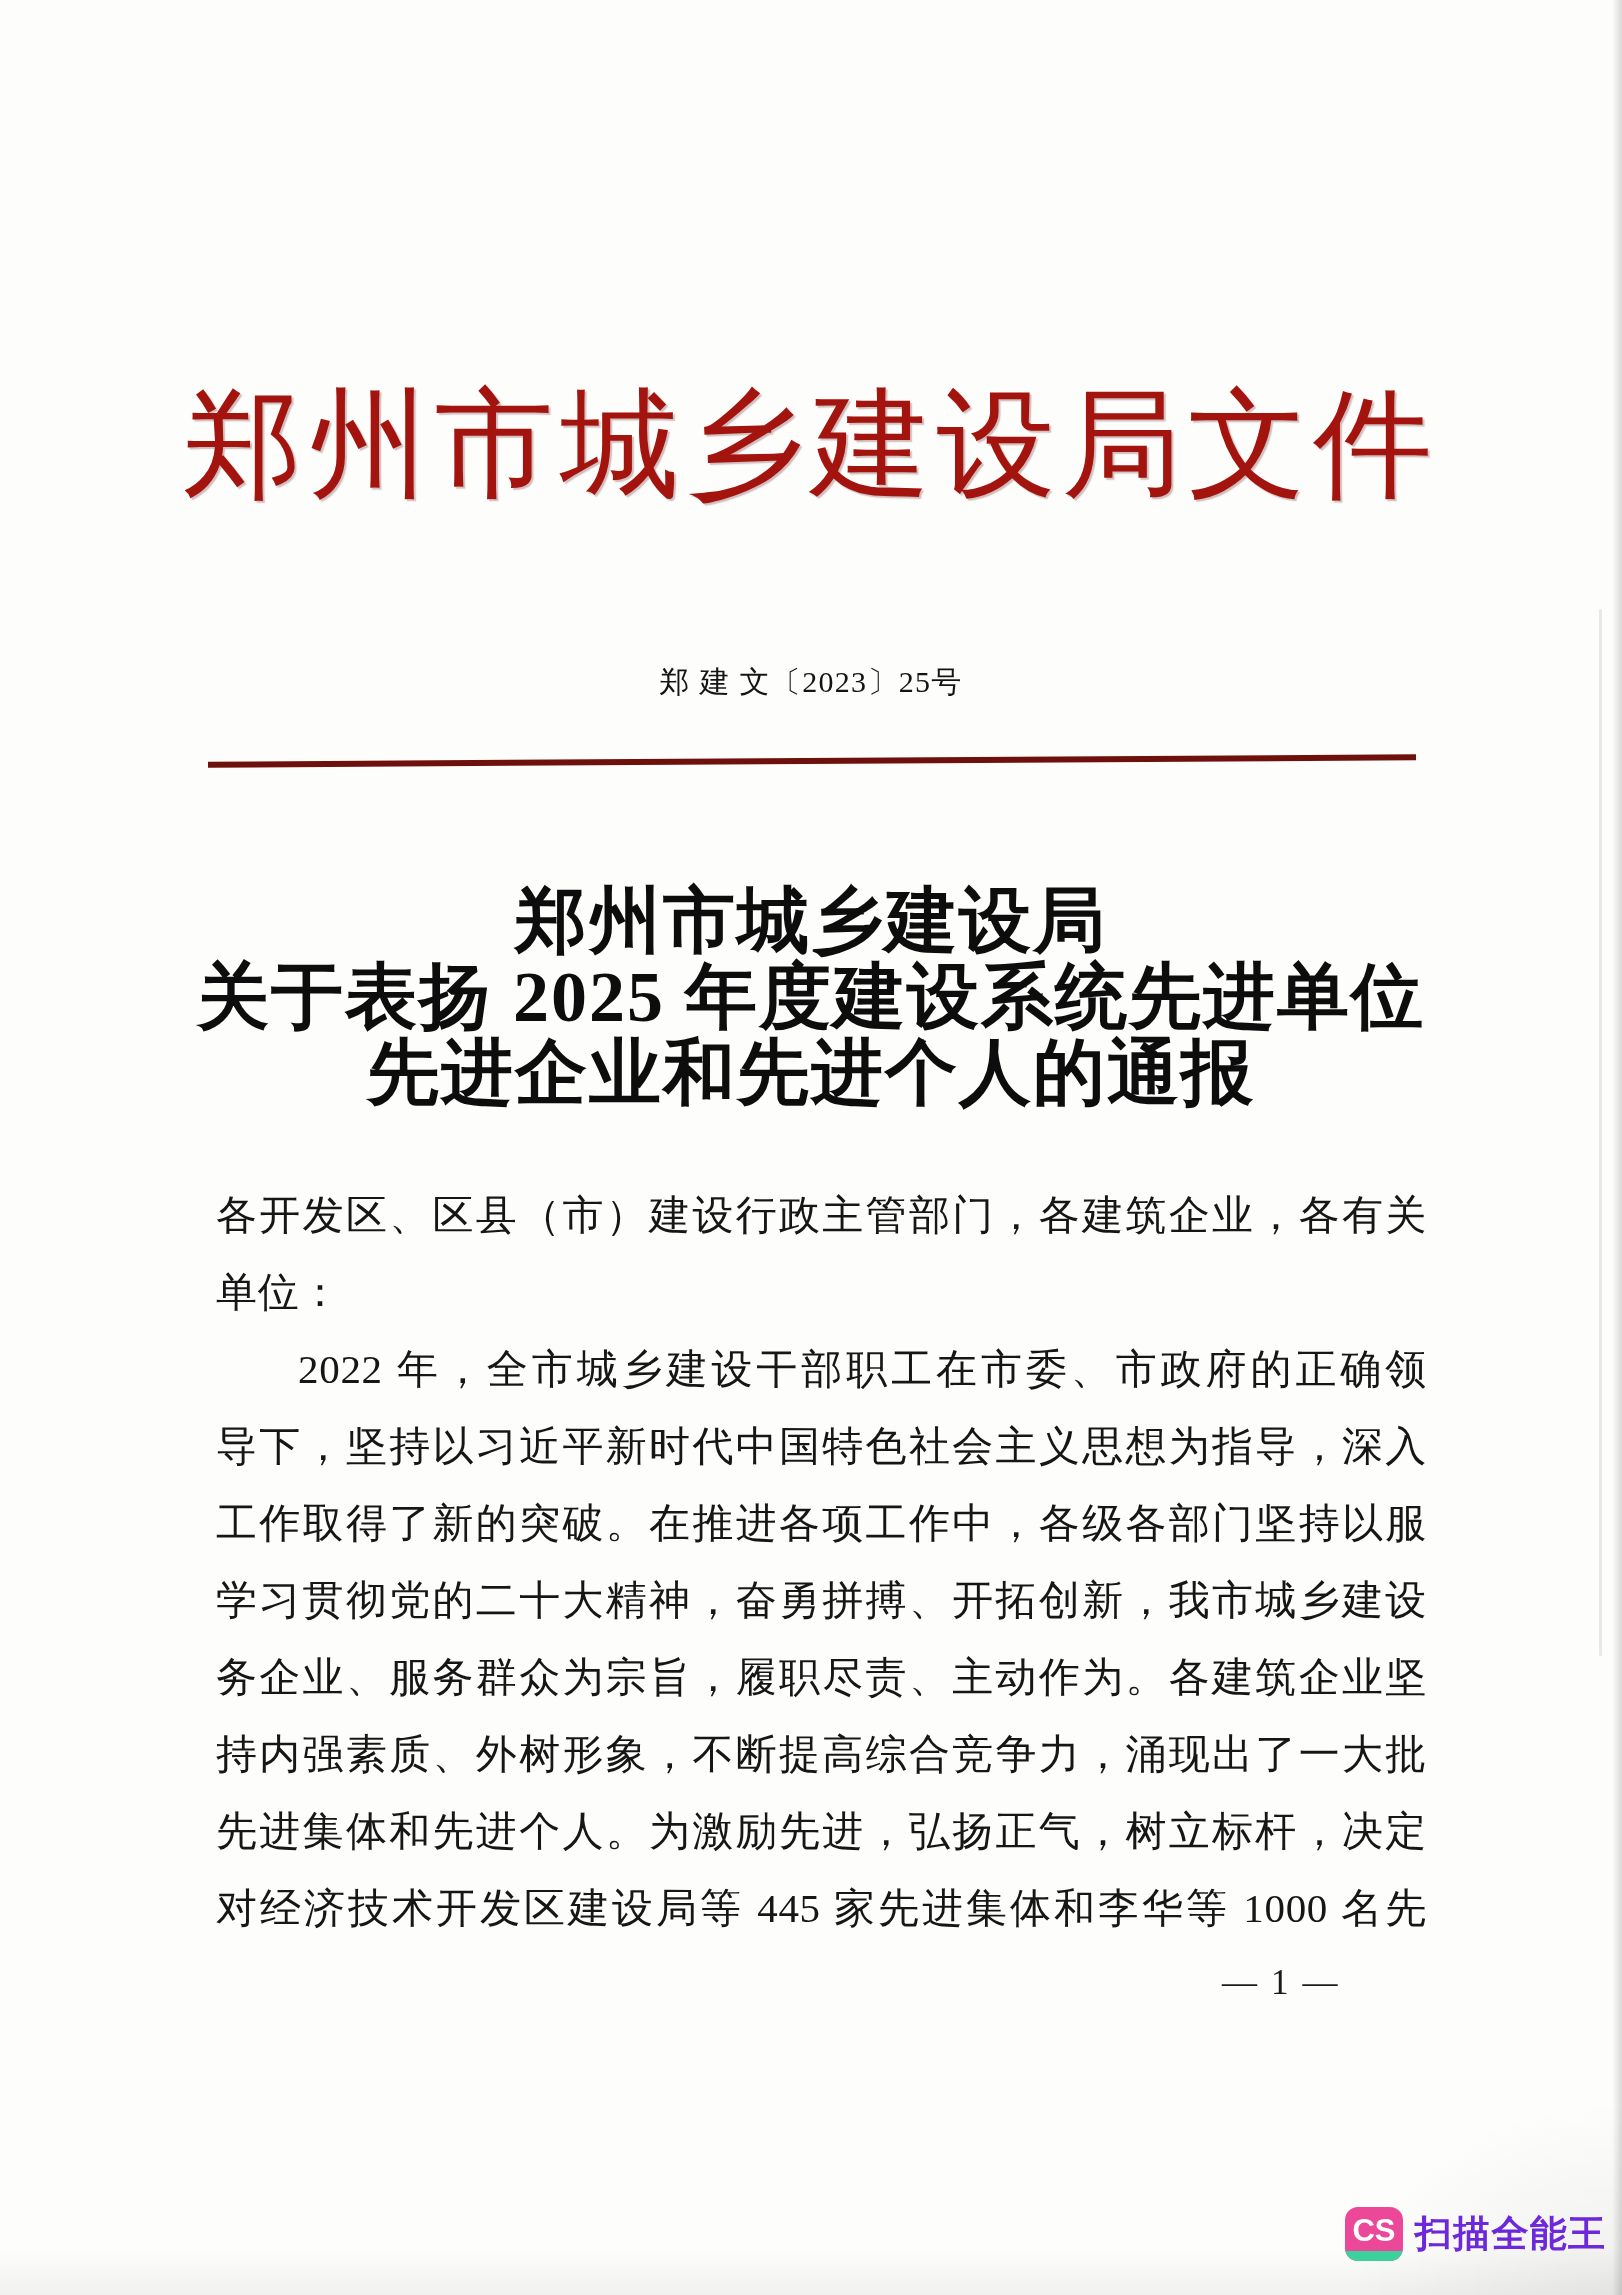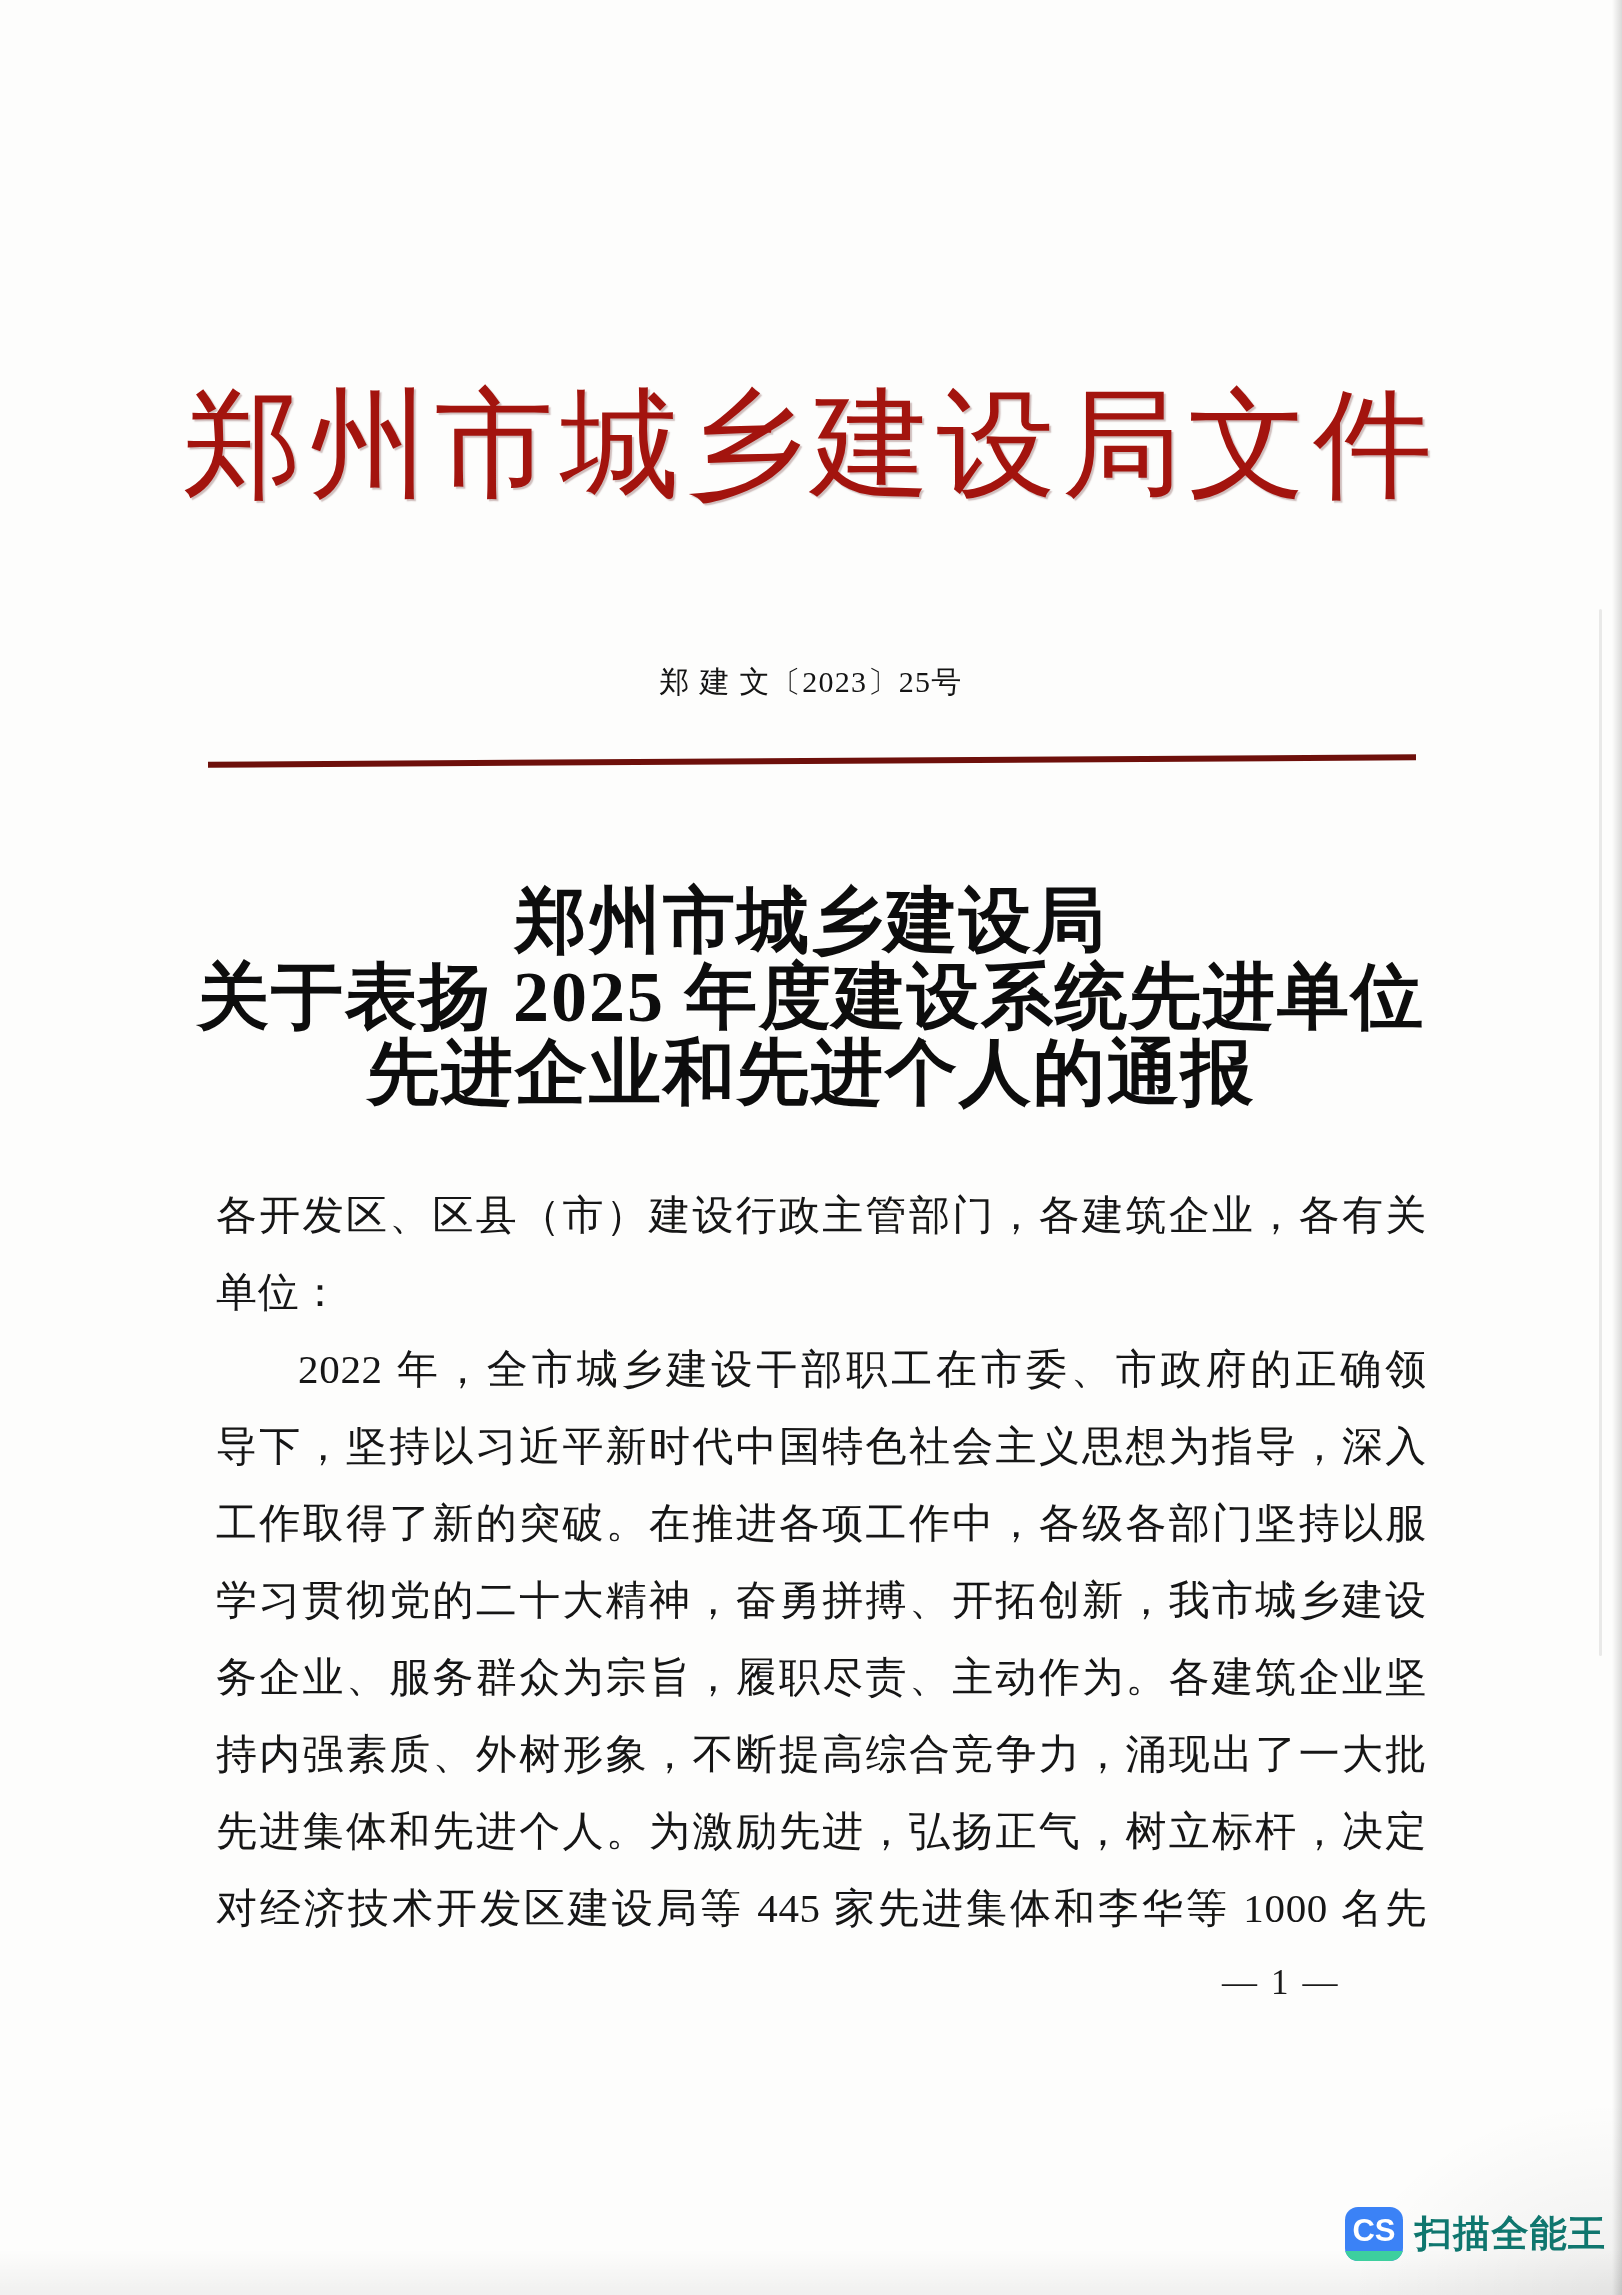--- a/index.html
+++ b/index.html
@@ -110,19 +110,19 @@
   <div class="body-line">学习贯彻党的二十大精神，奋勇拼搏、开拓创新，我市城乡建设</div>
   <div class="body-line">务企业、服务群众为宗旨，履职尽责、主动作为。各建筑企业坚</div>
   <div class="body-line">持内强素质、外树形象，不断提高综合竞争力，涌现出了一大批</div>
   <div class="body-line">先进集体和先进个人。为激励先进，弘扬正气，树立标杆，决定</div>
   <div class="body-line">对经济技术开发区建设局等 445 家先进集体和李华等 1000 名先</div>
 </div>
 
 <div class="page-number">— 1 —</div>
 
 <div class="watermark">
-  <div class="cs-icon" style="background: #3b82f6;">
+  <div class="cs-icon" style="background: #ec4899;">
     <span class="cs-icon-text">CS</span>
     <span class="cs-accent" style="background: rgb(61, 207, 158);"></span>
   </div>
-  <div class="wm-label" style="color: #0f766e;">扫描全能王</div>
+  <div class="wm-label" style="color: #6d28d9;">扫描全能王</div>
 </div>
 
 
 </body></html>

